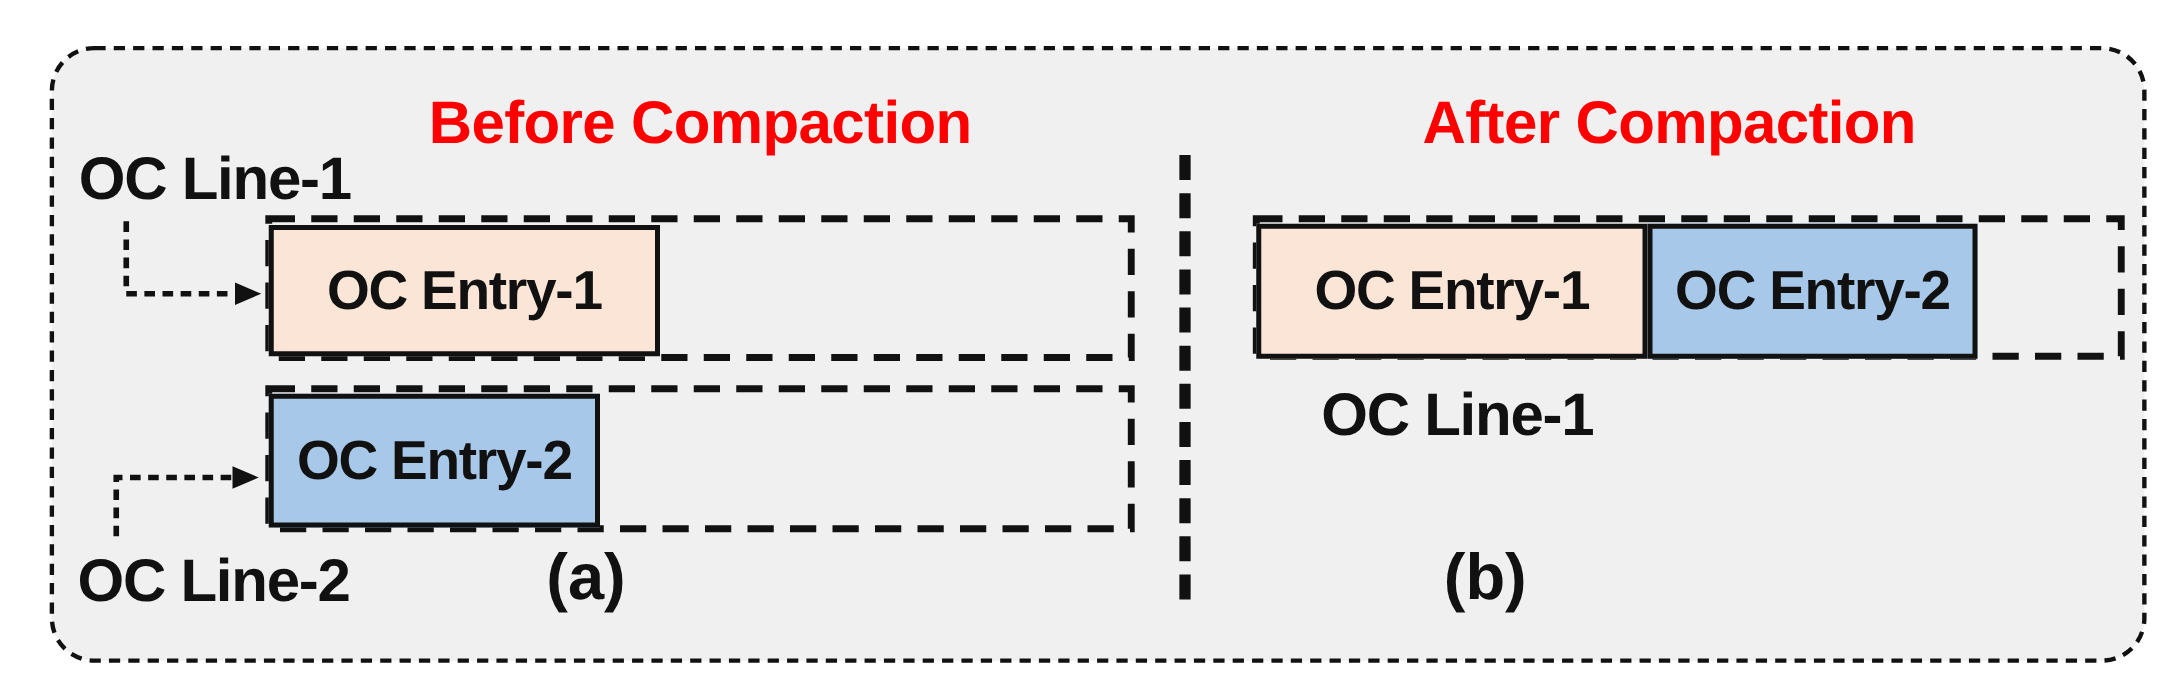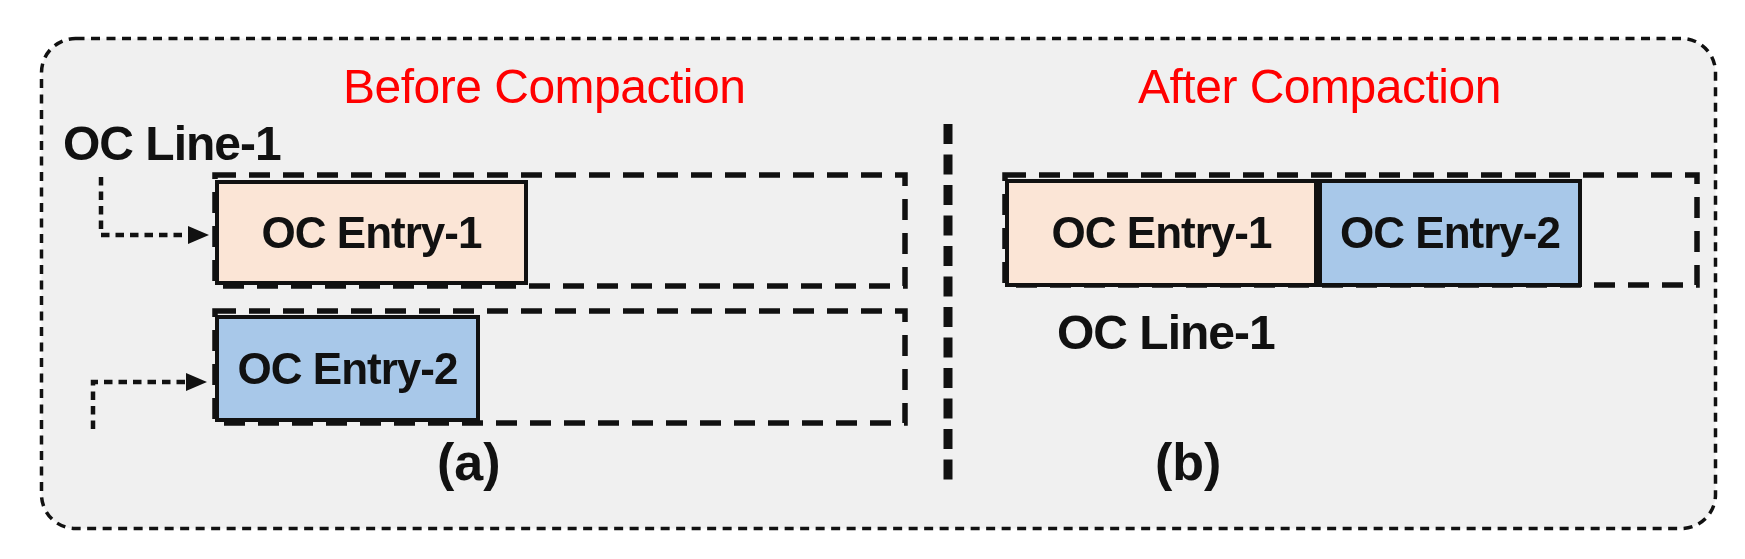--- a/index.html
+++ b/index.html
@@ -13,24 +13,25 @@
     overflow: hidden;
   }
   .overlay {
     position: absolute;
     left: 0; top: 0;
     width: 1745px; height: 559px;
   }
   .abs { position: absolute; }
   .panel-title {
     font-size: 48px;
-    font-weight: 400;
+    font-weight: 700;
     line-height: 1.05;
     white-space: nowrap;
     letter-spacing: -0.5px;
+    margin-top: 12px;
   }
   .line-label {
     font-size: 48px;
     font-weight: 700;
     line-height: 1.05;
     white-space: nowrap;
     letter-spacing: -1px;
   }
   .caption {
     font-size: 52px;
@@ -92,20 +93,21 @@
   <div class="abs line-label" id="label-line1-left">OC Line-1</div>
 
   <div class="abs entry-box" id="box-before-entry1" style="background-color: rgb(251, 229, 214);">
     <span>OC Entry-1</span>
   </div>
 
   <div class="abs entry-box" id="box-before-entry2" style="background-color: rgb(168, 200, 233);">
     <span>OC Entry-2</span>
   </div>
 
+  <div class="abs line-label" id="label-line2-left">OC Line-2</div>
 
   <div class="abs caption" id="caption-a">(a)</div>
 
   <div class="abs panel-title" id="title-after" style="color: rgb(255, 0, 0);">After Compaction</div>
 
   <div class="abs entry-box" id="box-after-entry1" style="background-color: rgb(251, 229, 214);">
     <span>OC Entry-1</span>
   </div>
 
   <div class="abs entry-box" id="box-after-entry2" style="background-color: rgb(168, 200, 233);">

